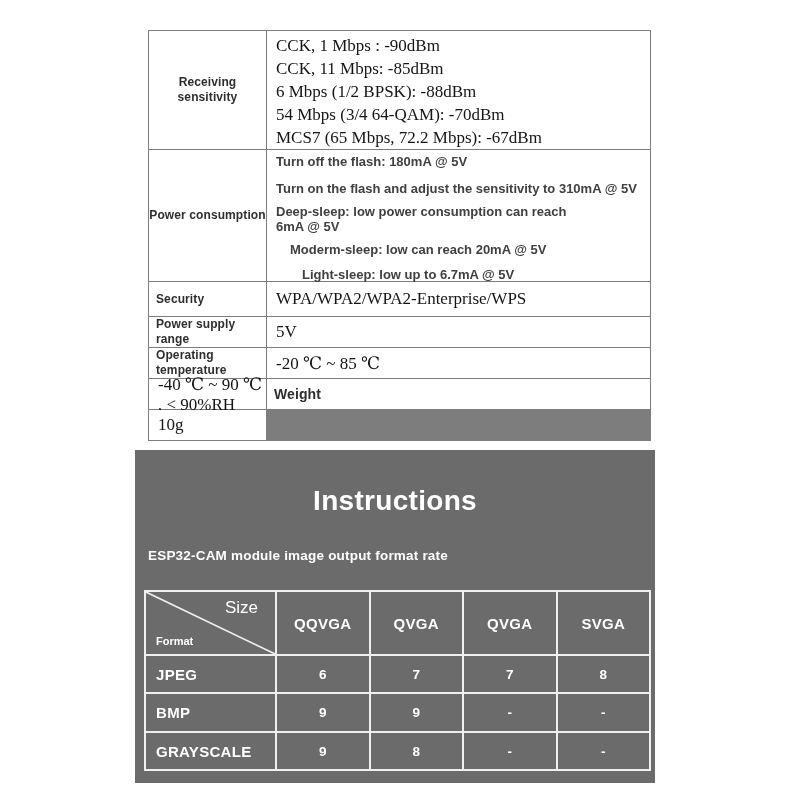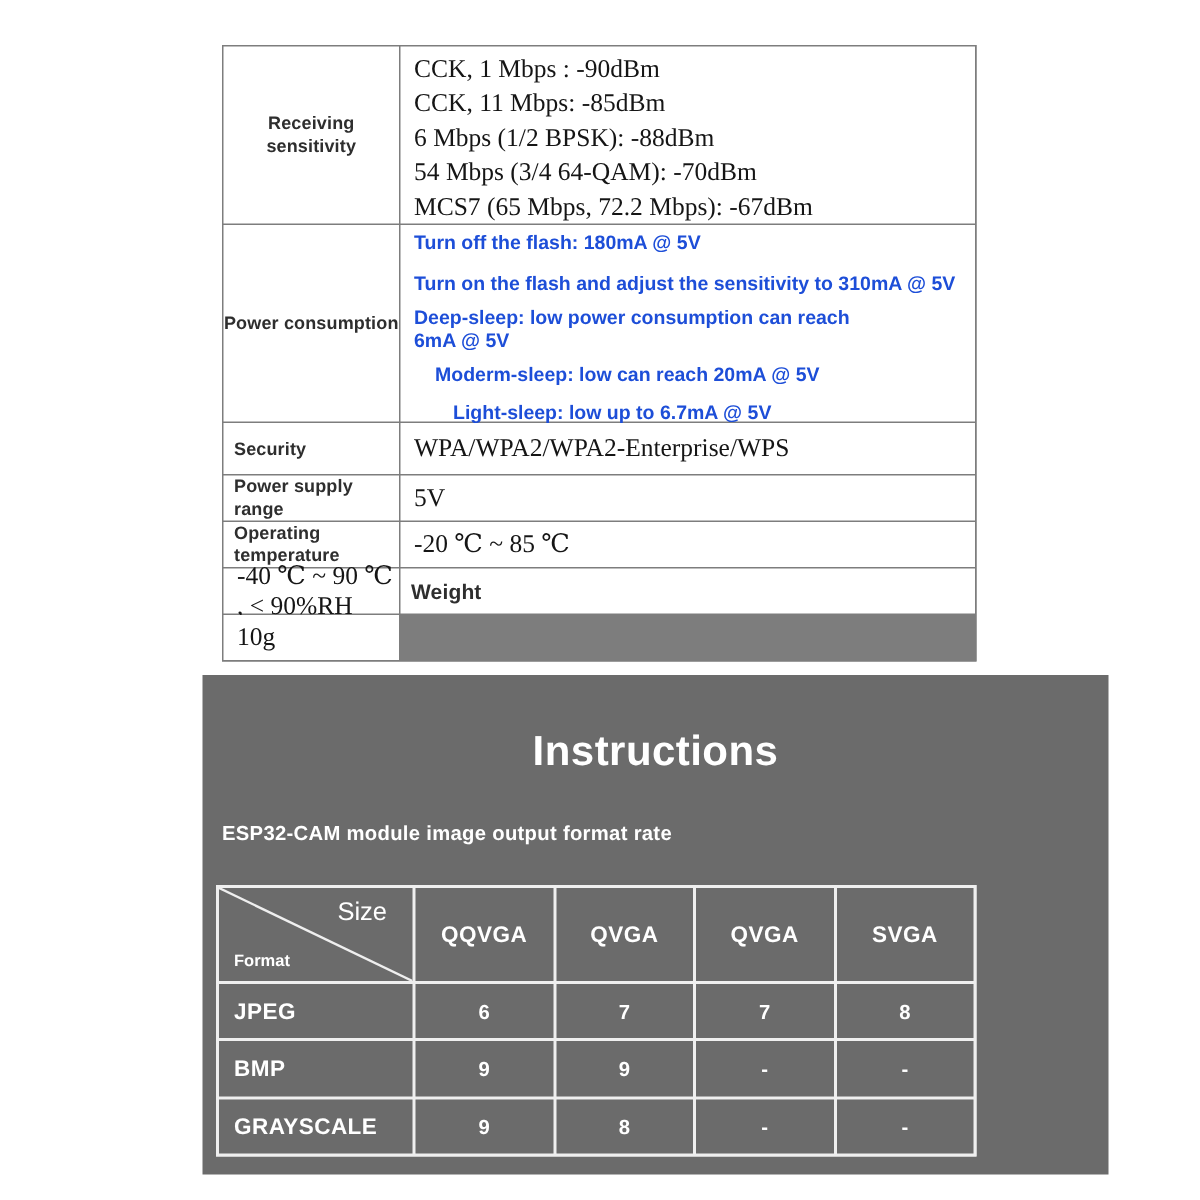--- a/index.html
+++ b/index.html
@@ -16,27 +16,27 @@
   }
   .spec-cell { background:#ffffff; display:flex; flex-direction:column; justify-content:center; }
   .label-cell { align-items:flex-start; padding-left:7px; }
   .label-cell.center { align-items:center; padding-left:0; text-align:center; }
   .spec-label { font-size:12px; font-weight:600; color:#2e2e2e; letter-spacing:.1px; line-height:15px; }
   .spec-label.big { font-size:14px; font-weight:700; }
   .serif-val { font-family:"Liberation Serif","DejaVu Serif",serif; font-size:17px; color:#151515; padding-left:9px; }
   .rs-lines { justify-content:flex-end; padding-top:3px; }
   .rs-line { font-family:"Liberation Serif","DejaVu Serif",serif; font-size:17px; line-height:23px; color:#151515; padding-left:9px; }
   .pc-cell { justify-content:flex-start; }
-  .pc-line { font-size:13px; font-weight:700; color:#1d4ed8; line-height:14px; padding-left:9px; }
+  .pc-line { font-size:13px; font-weight:700; color:#404040; line-height:14px; padding-left:9px; }
   .pc-0 { margin-top:5px; } .pc-1 { margin-top:13px; } .pc-2 { margin-top:9px; }
   .pc-3 { margin-top:1px; } .pc-4 { margin-top:9px; padding-left:23px; }
   .pc-5 { margin-top:11px; padding-left:35px; }
 
   
-  .panel { position:absolute; left:135px; top:450px; width:604px; height:333px; background:#6b6b6b; }
+  .panel { position:absolute; left:135px; top:450px; width:520px; height:333px; background:#6b6b6b; }
   .panel-title { position:absolute; left:0; top:35px; width:100%; text-align:center;
                  color:#ffffff; font-size:28px; font-weight:800; letter-spacing:.3px; }
   .panel-subtitle { position:absolute; left:13px; top:98px; color:#ffffff;
                     font-size:13.5px; font-weight:700; letter-spacing:.2px; }
 
   .fmt-grid {
     position:absolute; left:9px; top:140px; width:507px;
     display:grid; grid-template-columns:129px 1fr 1fr 1fr 1fr;
     grid-template-rows:62px 36px 37px 36px;
     gap:2px; background:#efefef; border:2px solid #efefef;

